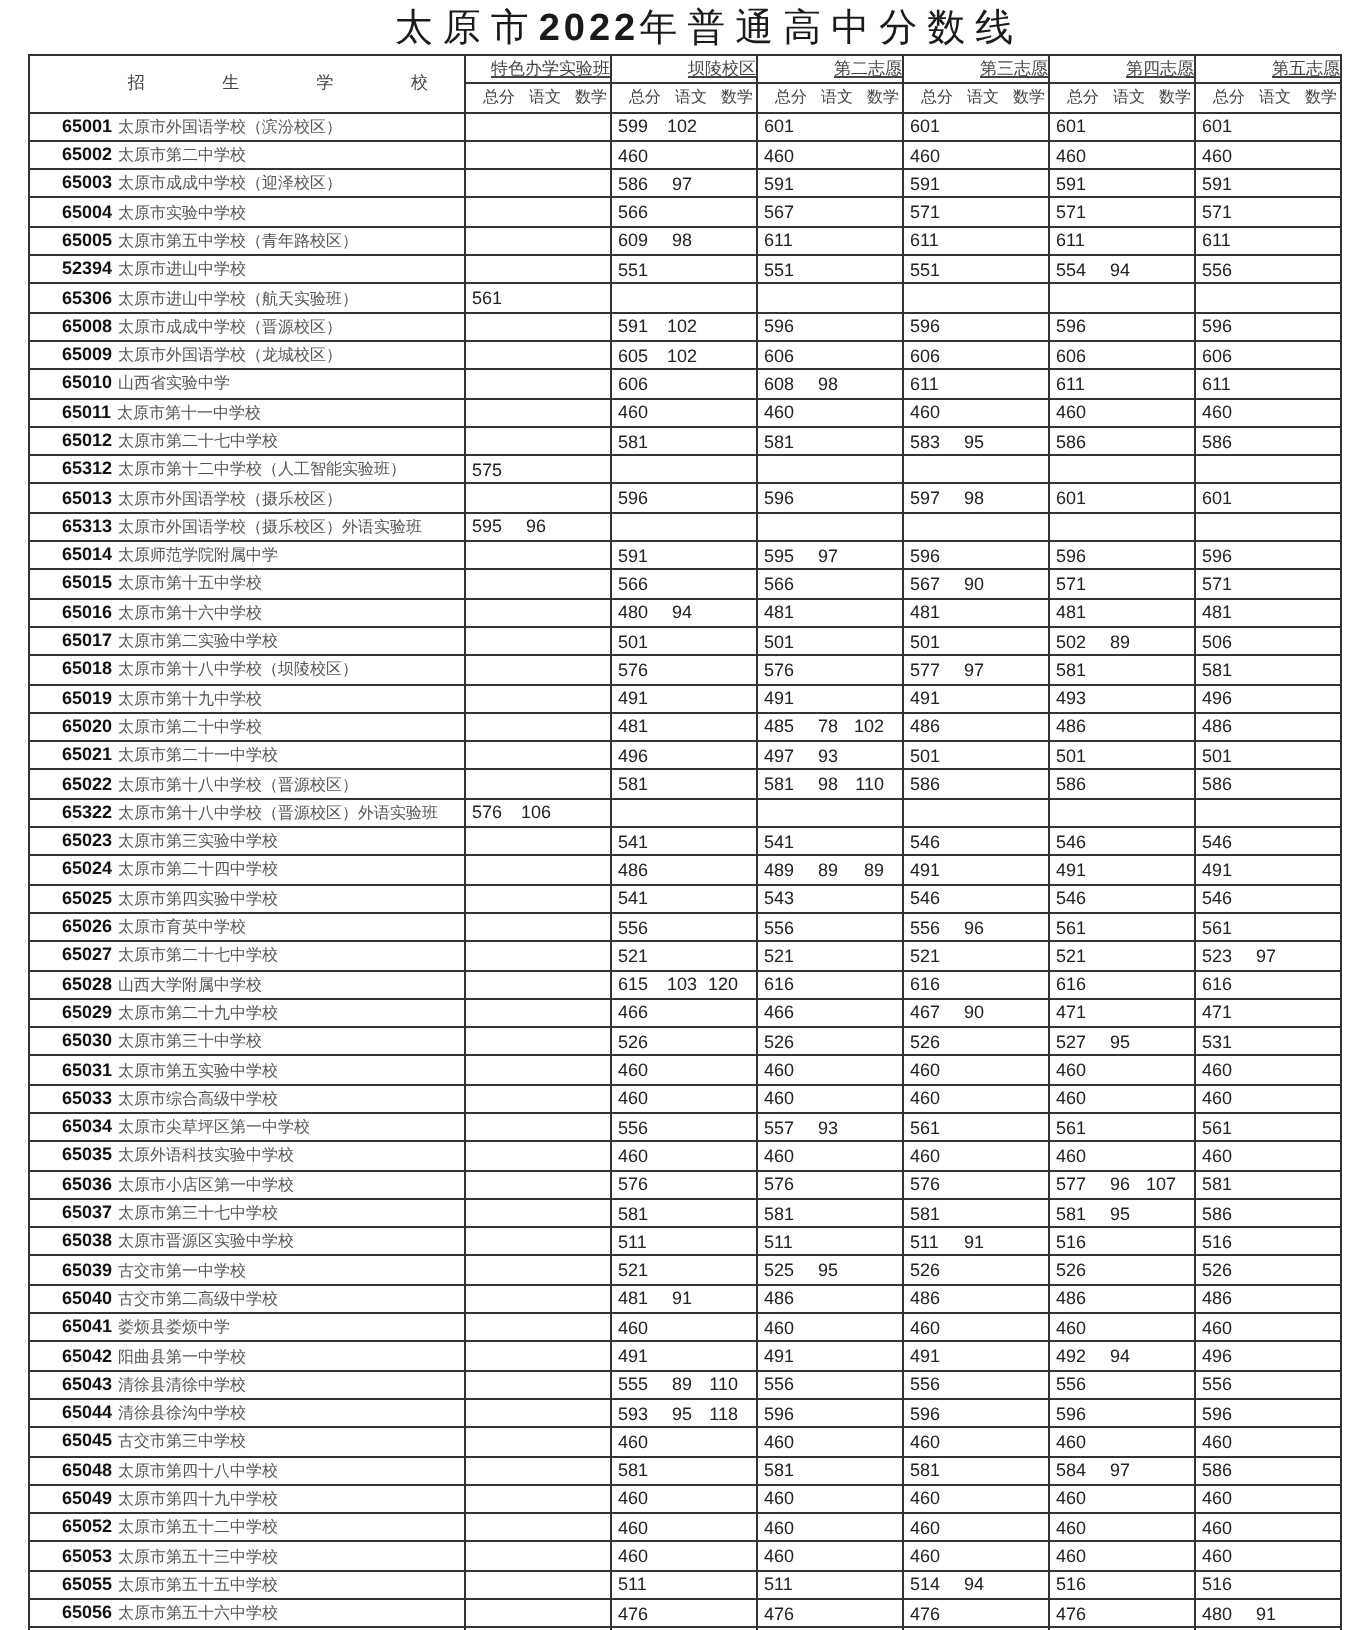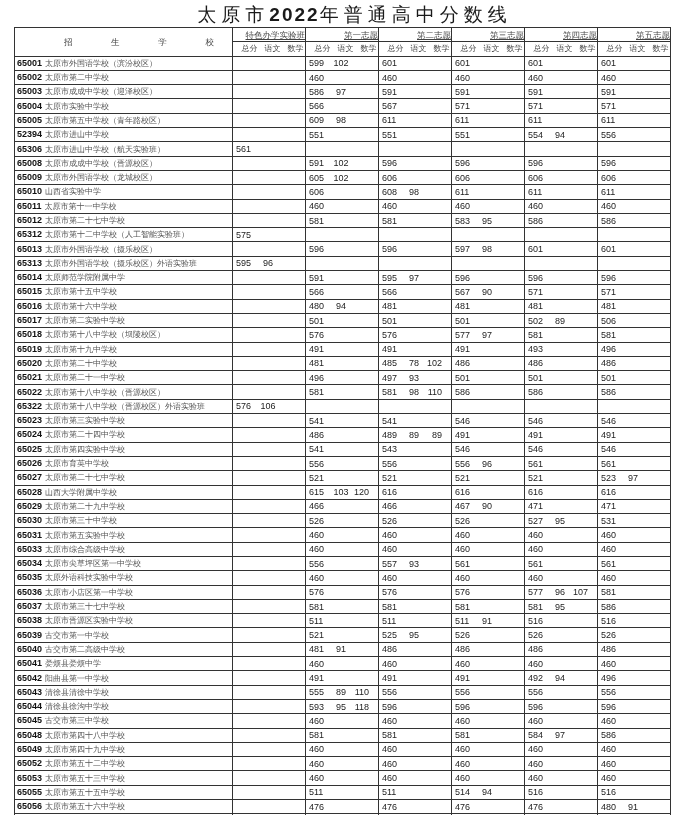--- a/index.html
+++ b/index.html
@@ -14,21 +14,21 @@
     position: absolute; left: 14px; top: 27px;
     border-collapse: collapse; table-layout: fixed; width: 656px;
     font-size: 9.5px;
   }
   td, th { border: 1px solid #333; padding: 0; height: 13.3px; line-height: 12px; overflow: hidden; white-space: nowrap; }
   th { font-weight: normal; font-family: "DejaVu Serif", serif; font-size: 8.5px; color: #444; }
   .hdr-school { letter-spacing: 18px; text-align: right; }
   .grp { text-align: right; text-decoration: underline; }
   .sub { text-align: center; font-size: 8px; }
   .sub span { display: inline-block; width: 32%; text-align: right; }
-  td.school { padding-left: 2px; font-size: 9px; }
+  td.school { padding-left: 16px; font-size: 9px; }
   td.school .code { font-weight: bold; font-family: "Liberation Sans", sans-serif; color: #111; }
   td.school .name { font-family: "DejaVu Sans", sans-serif; font-size: 8px; color: #555; margin-left: 3px; }
   td.score { padding-left: 3px; font-size: 9px; color: #222; }
   td.score span { display: inline-block; }
   td.score .t { width: 22px; }
   td.score .c { width: 20px; text-align: center; }
   td.score .m { width: 18px; text-align: right; }
 </style>
 </head>
 <body>
@@ -42,21 +42,21 @@
       <col style="width:73px">
       <col style="width:73px">
     <col style="width:73px">
       <col style="width:73px">
       <col style="width:73px">
   </colgroup>
   <thead>
     <tr>
       <th rowspan="2" class="hdr-school">招 生 学 校</th>
       <th class="grp">特色办学实验班</th>
-      <th class="grp">第一志愿</th>
+      <th class="grp">坝陵校区</th>
       <th class="grp">第二志愿</th>
       <th class="grp">第三志愿</th>
       <th class="grp">第四志愿</th>
       <th class="grp">第五志愿</th>
     </tr>
     <tr id="subrow">
         <th class="sub"><span>总分</span><span>语文</span><span>数学</span></th>
         <th class="sub"><span>总分</span><span>语文</span><span>数学</span></th>
         <th class="sub"><span>总分</span><span>语文</span><span>数学</span></th>
         <th class="sub"><span>总分</span><span>语文</span><span>数学</span></th>

